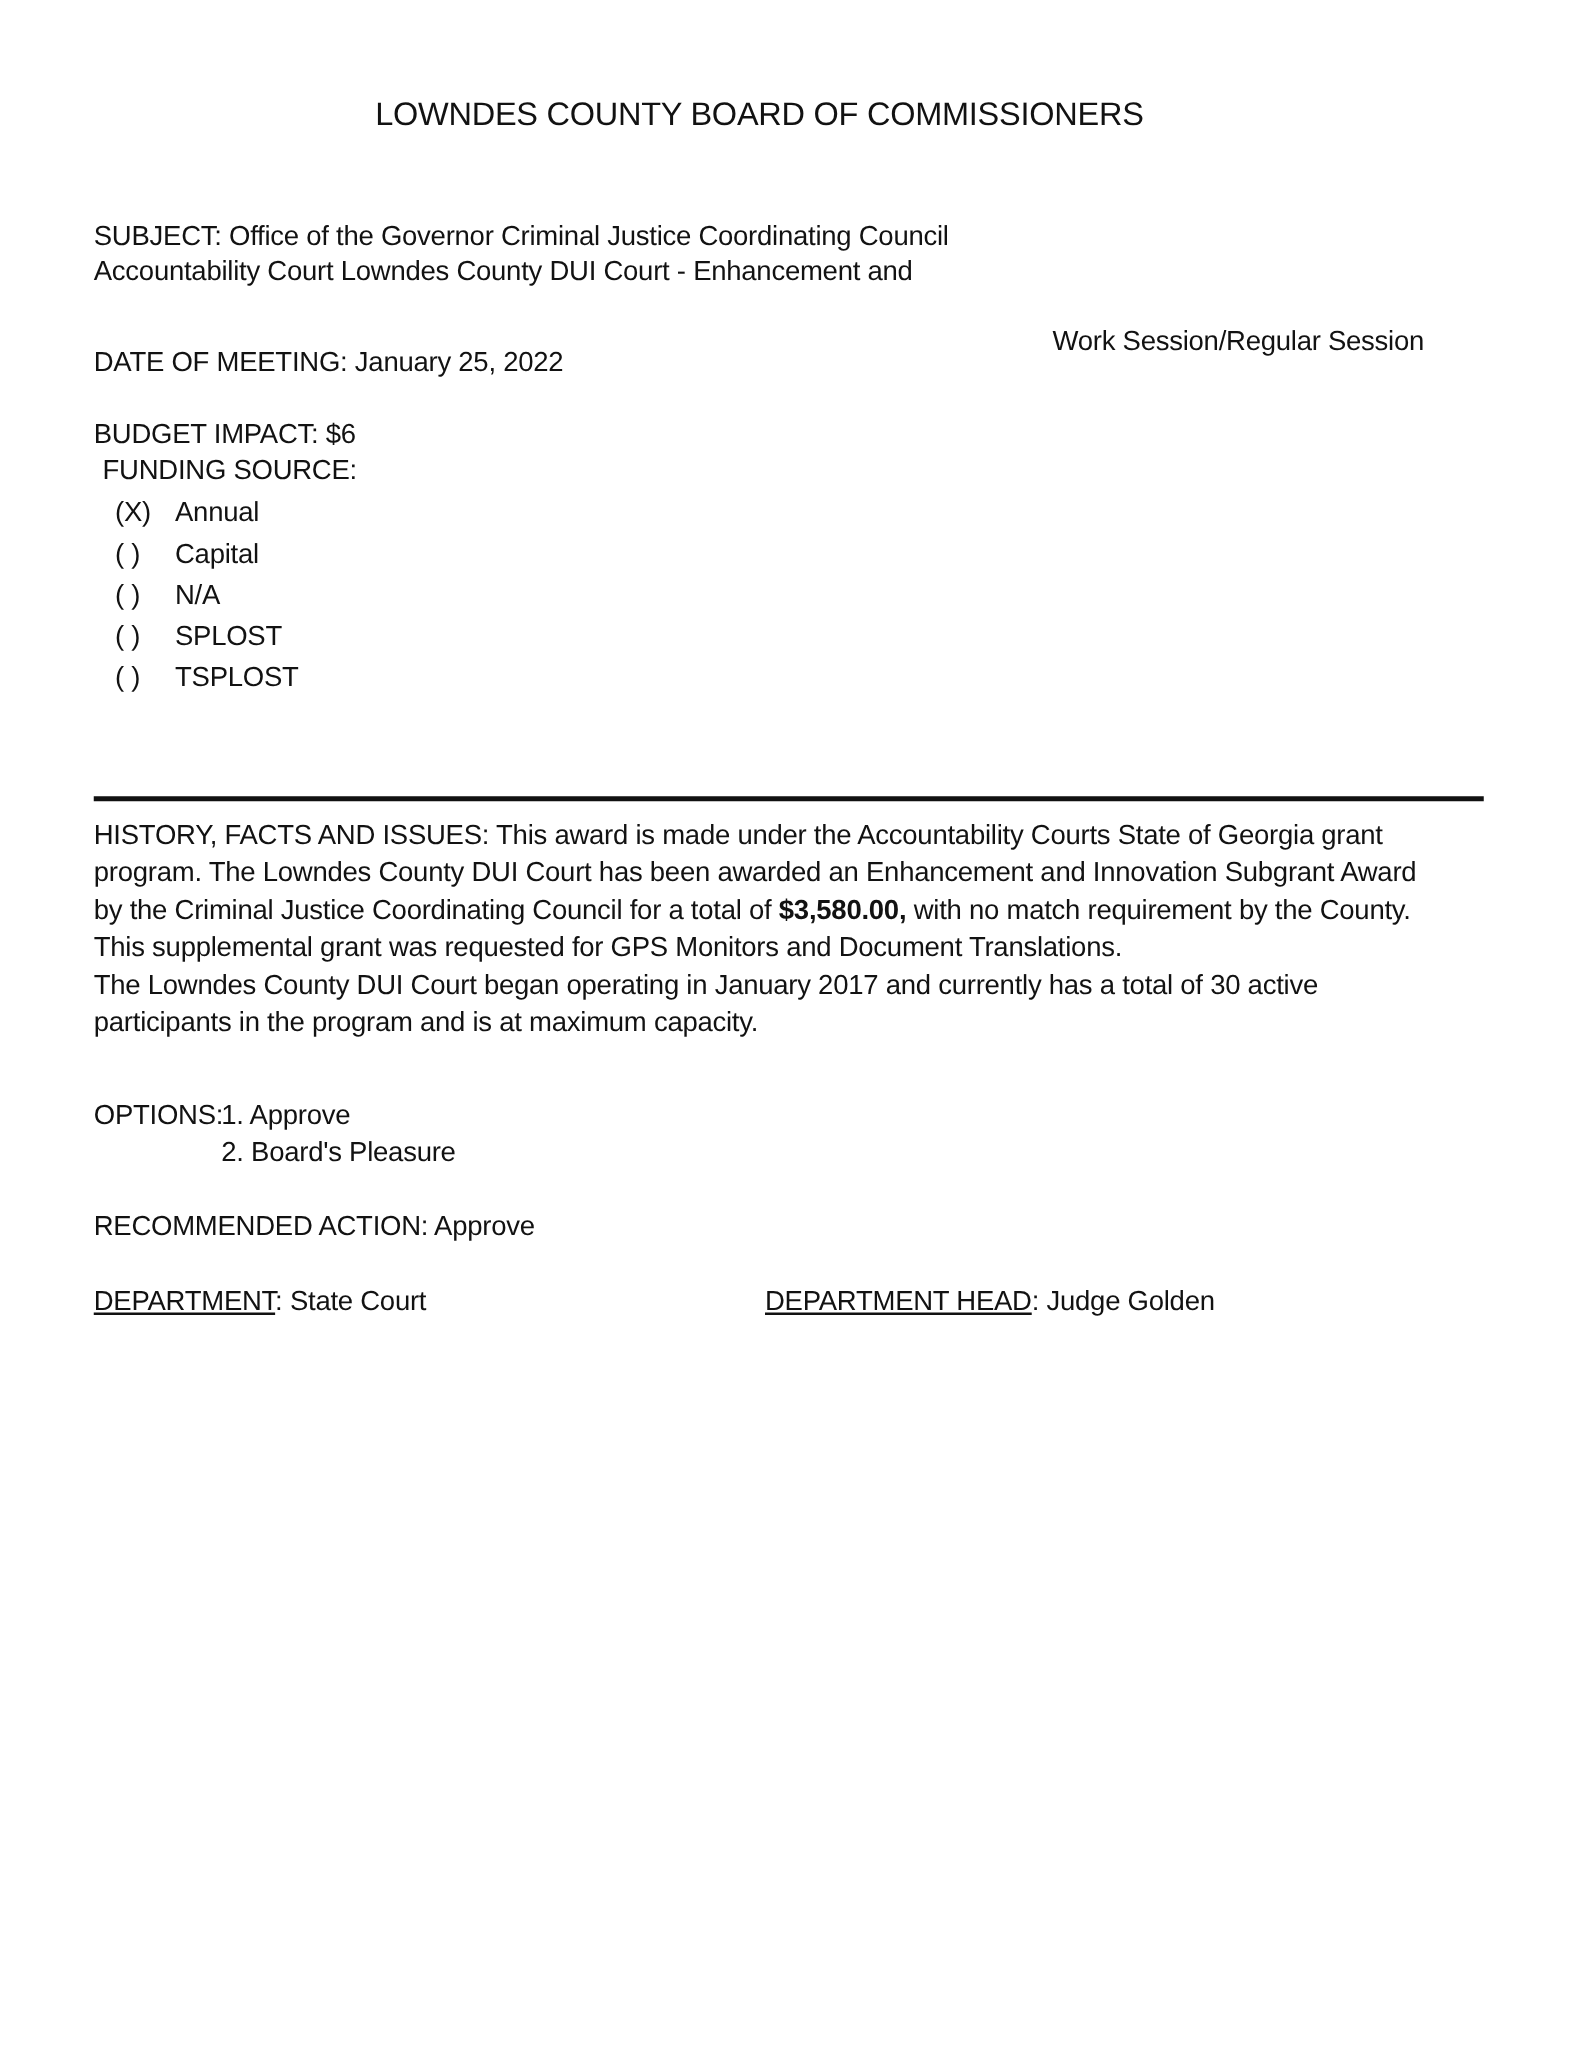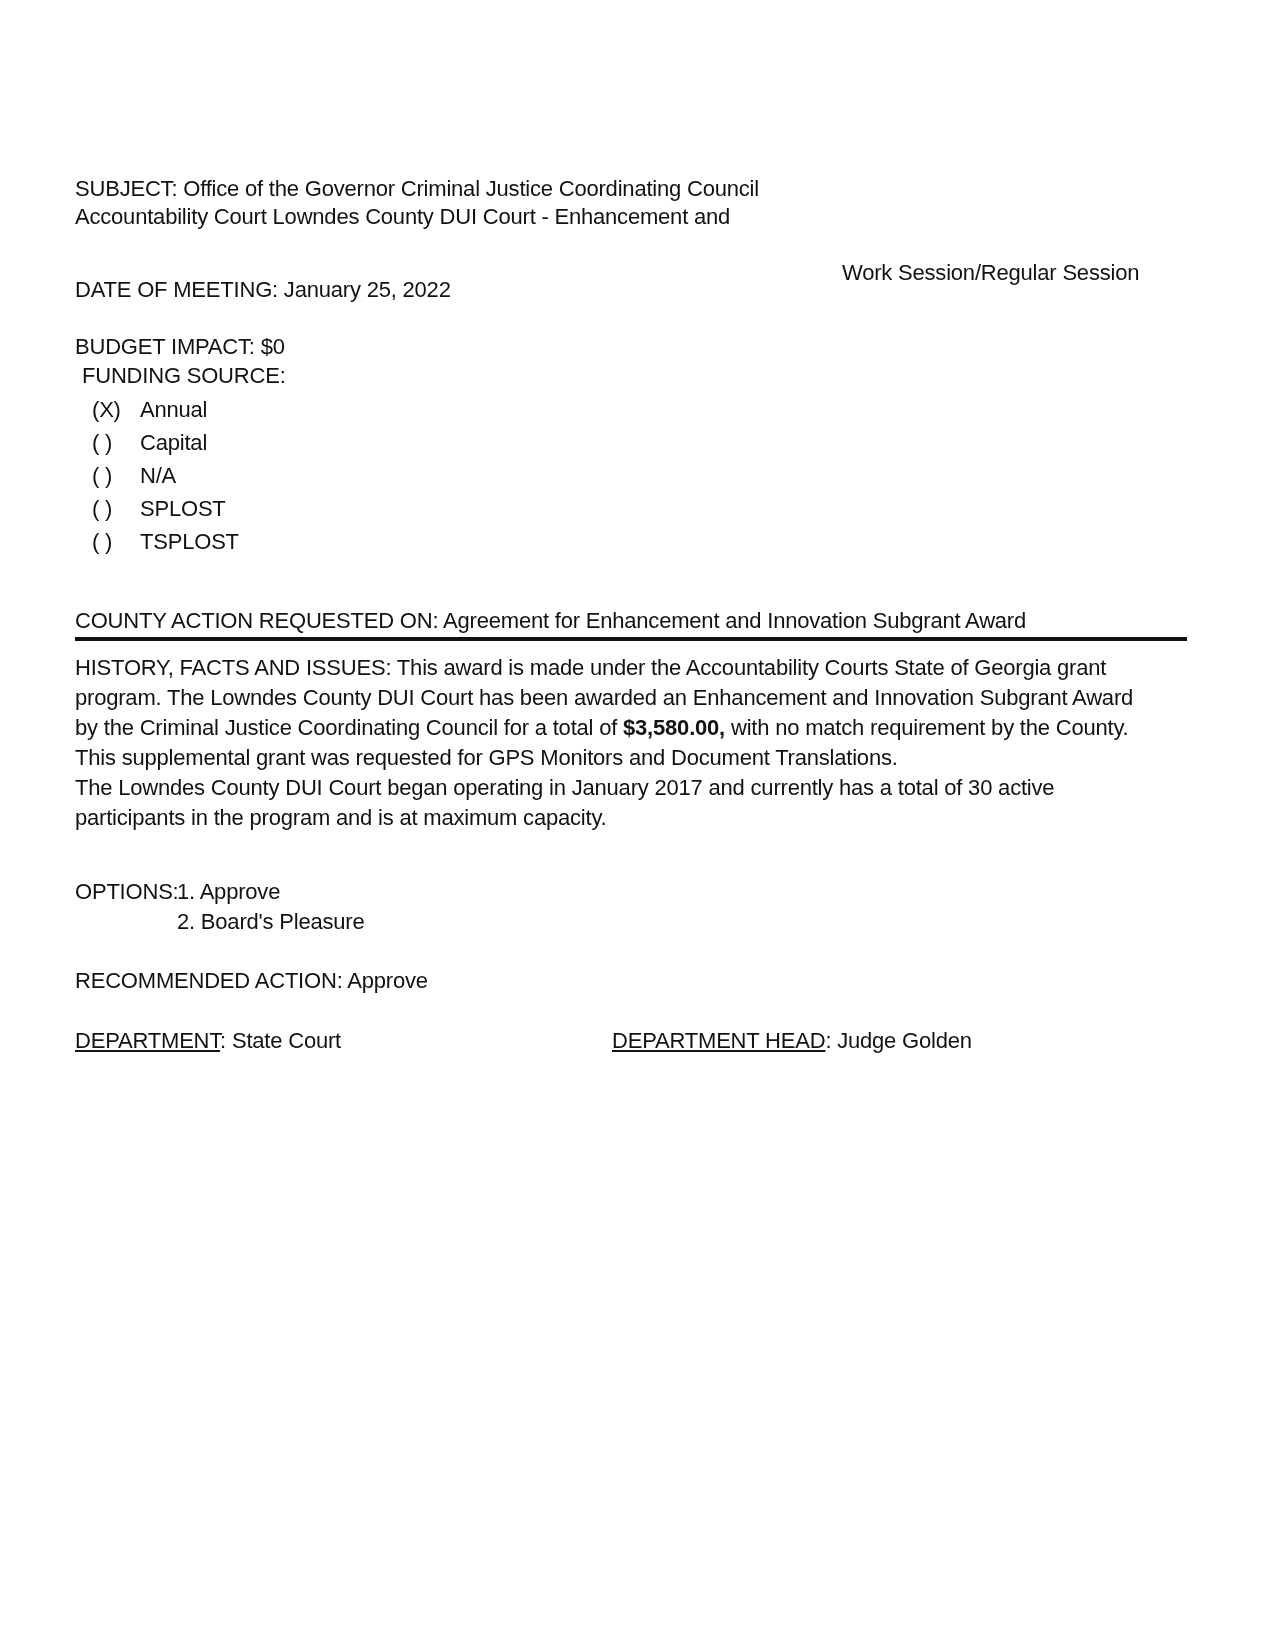--- a/index.html
+++ b/index.html
@@ -21,47 +21,47 @@
   .checkbox-cell { display:inline-block; width:48px; }
   .u { text-decoration:underline; }
   .rule { position:absolute; background:#111111; }
   b.amount { font-weight:bold; }
 </style>
 </head>
 <body>
 
 <div class="page">
 
+  <div class="abs title" style="top:76px;">LOWNDES COUNTY BOARD OF COMMISSIONERS</div>
 
   <div class="abs" style="left:75px; top:176px;">SUBJECT: Office of the Governor Criminal Justice Coordinating Council</div>
   <div class="abs" style="left:75px; top:204px;">Accountability Court Lowndes County DUI Court - Enhancement and</div>
 
   <div class="abs" style="left:842px; top:260px;">Work Session/Regular Session</div>
   <div class="abs" style="left:75px; top:277px;">DATE OF MEETING: January 25, 2022</div>
 
-  <div class="abs" style="left:75px; top:334px;">BUDGET IMPACT: $0</div>
+  <div class="abs" style="left:75px; top:334px;">BUDGET IMPACT: $6</div>
   <div class="abs" style="left:82px; top:363px;">FUNDING SOURCE:</div>
 
   <div class="abs" style="left:92px; top:397px;">
     <span class="checkbox-cell">(X)</span><span>Annual</span>
   </div>
   <div class="abs" style="left:92px; top:430px;">
     <span class="checkbox-cell">( )</span><span>Capital</span>
   </div>
   <div class="abs" style="left:92px; top:463px;">
     <span class="checkbox-cell">( )</span><span>N/A</span>
   </div>
   <div class="abs" style="left:92px; top:496px;">
     <span class="checkbox-cell">( )</span><span>SPLOST</span>
   </div>
   <div class="abs" style="left:92px; top:529px;">
     <span class="checkbox-cell">( )</span><span>TSPLOST</span>
   </div>
 
-  <div class="abs" style="left:75px; top:608px;">COUNTY ACTION REQUESTED ON: Agreement for Enhancement and Innovation Subgrant Award</div>
   <div class="rule" style="left:75px; top:637px; width:1112px; height:4px;"></div>
 
   <div class="abs para" style="left:75px; top:653px; width:1060px;">
     <span>HISTORY, FACTS AND ISSUES: This award is made under the Accountability Courts State of Georgia grant program.  The Lowndes County DUI Court has been awarded an Enhancement and Innovation Subgrant Award by the Criminal Justice Coordinating Council for a total of </span><b class="amount">$3,580.00,</b><span> with no match requirement by the County. This supplemental grant was requested for GPS Monitors and Document Translations.</span>
     <div>The Lowndes County DUI Court began operating in January 2017 and currently has a total of 30 active participants in the program and is at maximum capacity.</div>
   </div>
 
   <div class="abs" style="left:75px; top:879px;">OPTIONS:</div>
   <div class="abs" style="left:177px; top:879px;">1. Approve</div>
   <div class="abs" style="left:177px; top:909px;">2. Board's Pleasure</div>

